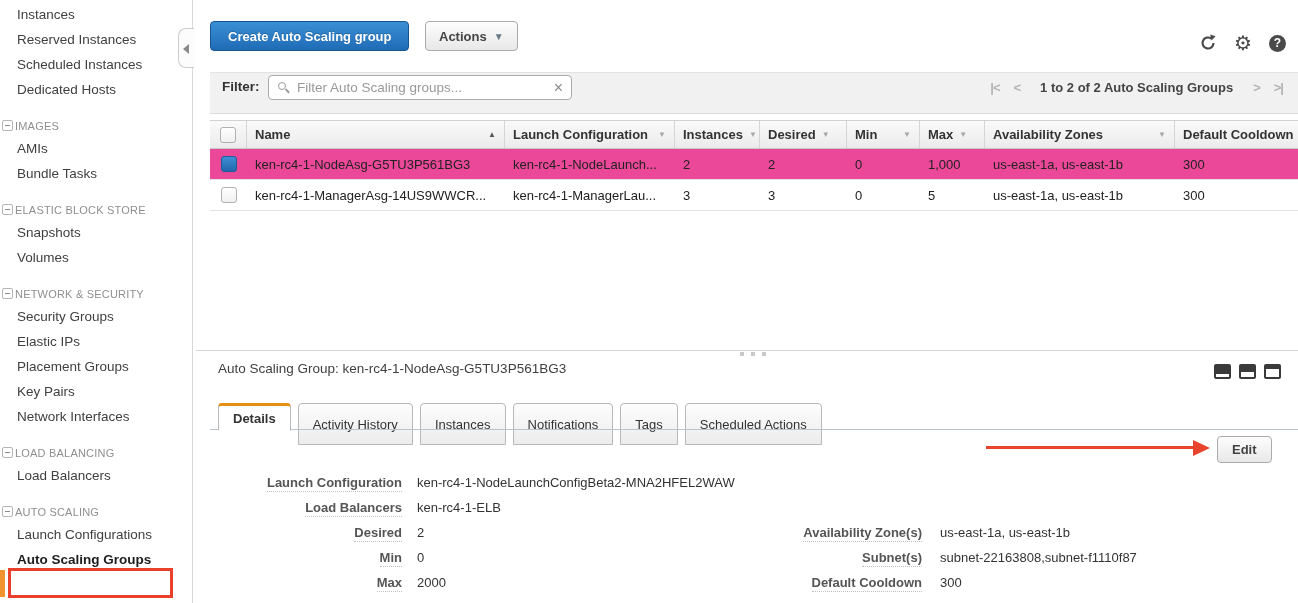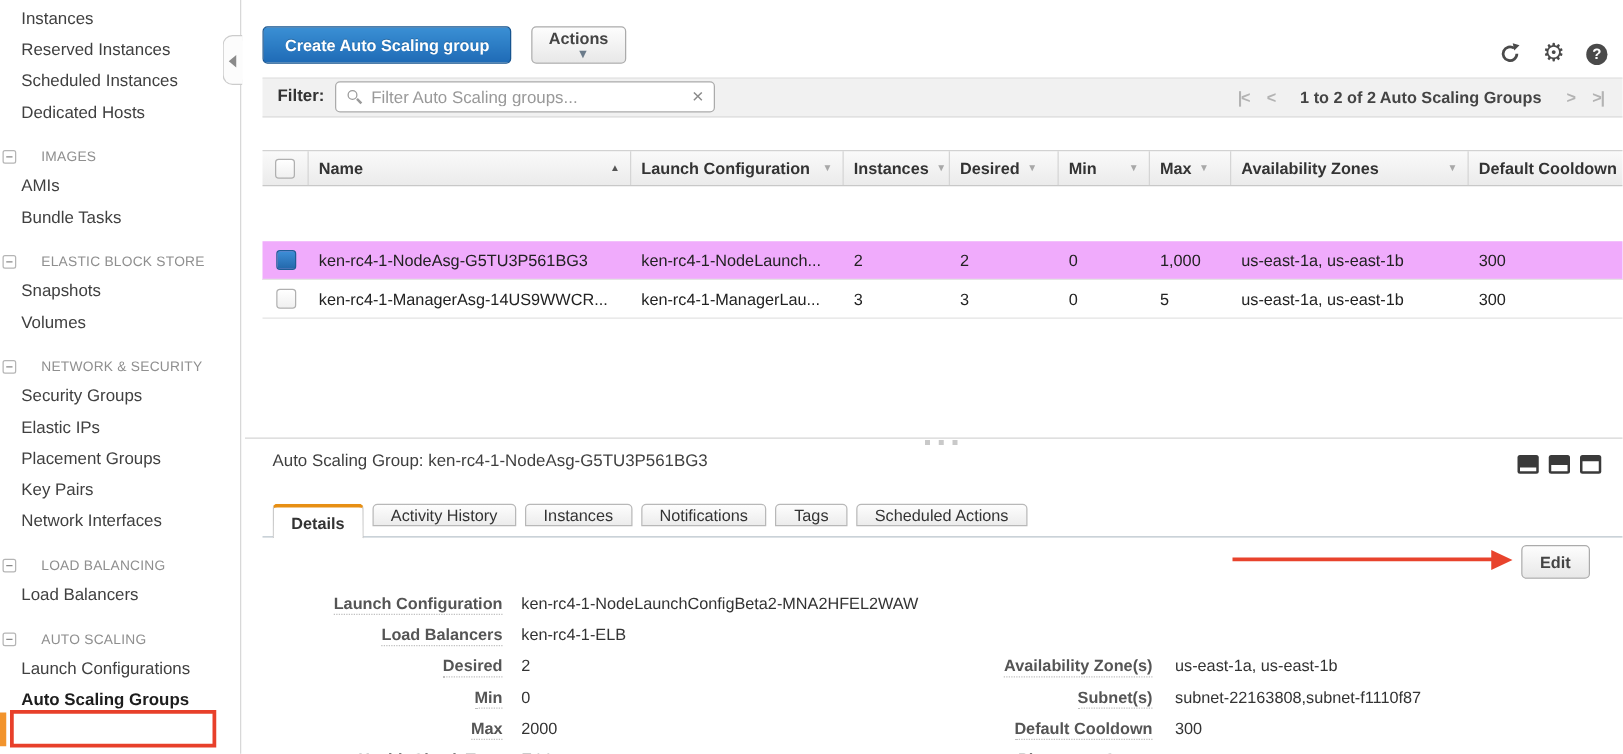--- a/index.html
+++ b/index.html
@@ -6,21 +6,21 @@
   html,body { width:1298px; height:603px; overflow:hidden; background:#fff;
               font-family:"Liberation Sans", sans-serif; color:#333; }
 
   
   .sidebar { position:absolute; left:0; top:0; width:193px; height:603px;
              background:#fff; border-right:1px solid #d8d8d8; }
   .side-item { height:25px; line-height:25px; padding-left:17px; font-size:13.5px;
                color:#404040; white-space:nowrap; cursor:pointer; }
   .side-items-top { margin-top:2px; }
   .side-section { margin-top:13px; }
-  .side-section-header { height:21px; display:flex; align-items:center; gap:20px;
+  .side-section-header { height:21px; display:flex; align-items:center; gap:2px;
                          padding-left:2px; font-size:11px; color:#8f8f8f;
                          letter-spacing:.2px; white-space:nowrap; }
   .collapse-box { width:11px; height:11px; border:1px solid #b5b5b5; border-radius:2px;
                   background:#fff; position:relative; flex:0 0 auto; cursor:pointer; }
   .collapse-box::after { content:""; position:absolute; left:2px; right:2px; top:4px;
                          height:1px; background:#8a8a8a; }
   .side-item.active { font-weight:bold; color:#1d1d1d; }
   .annot-bar { position:absolute; left:0; top:570px; width:5px; height:27px; background:#f2942d; }
   .annot-box { position:absolute; left:8px; top:568px; width:165px; height:30px;
                border:3px solid #e8402a; pointer-events:none; }
@@ -35,34 +35,34 @@
 
   
   .btn { display:inline-flex; align-items:center; justify-content:center;
          height:30px; border-radius:4px; font-size:13px; font-weight:bold;
          cursor:pointer; }
   .btn-primary { position:absolute; left:210px; top:21px; padding:0 17px;
                  color:#fff; background:linear-gradient(#3a8fd4,#1f6bb6);
                  border:1px solid #16548f; text-shadow:0 -1px 0 rgba(0,0,0,.2); }
   .btn-gray { color:#444; background:linear-gradient(#fdfdfd,#e8e8e8);
               border:1px solid #ababab; }
-  .btn-actions { position:absolute; left:425px; top:21px; padding:0 13px;flex-direction:column; }
+  .btn-actions { position:absolute; left:425px; top:21px; padding:0 13px; }
   .chev-down { margin-left:7px; font-size:10px; color:#6b7b8a; }
   .chev-down::before { content:"▼"; }
 
   .top-icons { position:absolute; right:12px; top:34px; display:flex; gap:17px;
                align-items:center; }
   .icon-btn { cursor:pointer; color:#4a4a4a; display:flex; align-items:center; }
   .gear-glyph { font-size:20px; line-height:18px; }
   .help-circle { width:17px; height:17px; border-radius:50%; background:#4a4a4a;
                  color:#fff; font-size:12px; font-weight:bold; display:flex;
                  align-items:center; justify-content:center; }
 
   
-  .filter-bar { position:absolute; left:210px; right:0; top:62px; height:32px;
+  .filter-bar { position:absolute; left:210px; right:0; top:72px; height:42px;
                 background:#f1f1f1; border-top:1px solid #e2e2e2;
                 border-bottom:1px solid #dcdcdc; }
   .filter-label { position:absolute; left:12px; top:0; height:28px; line-height:28px;
                   font-size:13.5px; font-weight:bold; color:#333; }
   .filter-input-wrap { position:absolute; left:58px; top:2px; width:304px; height:25px;
                        background:#fff; border:1px solid #ababab; border-radius:4px; }
   .filter-input { position:absolute; left:28px; right:26px; top:0; height:23px;
                   border:none; outline:none; font-size:13.5px; color:#555;
                   font-family:"Liberation Sans", sans-serif; background:transparent; }
   .filter-input::placeholder { color:#999; }
@@ -81,21 +81,21 @@
 
   
   .asg-table { position:absolute; left:210px; right:0; top:120px; }
   .t-head { display:flex; height:29px; background:linear-gradient(#fafafa,#ebebeb);
             border-top:1px solid #d2d2d2; border-bottom:1px solid #c8c8c8; }
   .hcell { display:flex; align-items:center; padding:0 8px; font-size:13px;
            font-weight:bold; color:#333; border-right:1px solid #d5d5d5;
            white-space:nowrap; overflow:hidden; cursor:pointer; }
   .t-row { display:flex; height:31px; border-bottom:1px solid #e3e3e3;
            background:#fff; cursor:pointer; }
-  .t-row.selected { background:#f0abfc;margin-top:44px; }
+  .t-row.selected { background:#ec4899; }
   .cell { display:flex; align-items:center; padding:0 8px; font-size:13px;
           color:#222; white-space:nowrap; overflow:hidden; }
   .c-cb  { width:37px; justify-content:center; }
   .c-name{ width:258px; } .c-lc { width:170px; } .c-inst{ width:85px; }
   .c-des { width:87px; }  .c-min{ width:73px; }  .c-max { width:65px; }
   .c-az  { width:190px; } .c-cd { flex:1; border-right:none; }
   .sort-asc  { margin-left:auto; font-size:8px; color:#555; }
   .sort-asc::before  { content:"▲"; }
   .sort-desc { margin-left:6px; font-size:8px; color:#a8a8a8; }
   .sort-desc::before { content:"▼"; }
@@ -115,21 +115,21 @@
                    font-weight:normal; color:#3f3f3f; }
   .pane-size-icons { position:absolute; right:17px; top:364px; display:flex; gap:8px; }
   .pane-ico { width:17px; height:15px; background:#3a3a3a; border-radius:2px;
               position:relative; cursor:pointer; }
   .pane-ico i { position:absolute; left:2px; right:2px; background:#fff; display:block; }
   .pane-ico.p1 i { bottom:2px; height:3px; }
   .pane-ico.p2 i { bottom:2px; height:5px; }
   .pane-ico.p3 i { bottom:2px; height:8px; }
 
   .tabs { position:absolute; left:218px; top:403px; display:flex; }
-  .tab { height:18px; display:flex; align-items:center; padding:0 14px; margin-right:7px;
+  .tab { height:42px; display:flex; align-items:center; padding:0 14px; margin-right:7px;
          font-size:13px; color:#333; background:linear-gradient(#fdfdfd,#ececec);
          border:1px solid #b8b8b8; border-radius:4px 4px 0 0; cursor:pointer;
          white-space:nowrap; position:relative; z-index:1; }
   .tab.active { background:#fff; font-weight:bold; border-top:3px solid #e78f13;
                 border-bottom:1px solid #fff; height:28px; z-index:3; }
   .tabs-underline { position:absolute; left:210px; right:0; top:429px; height:1px;
                     background:#b9c4cc; z-index:2; }
 
   .edit-btn { position:absolute; left:1217px; top:436px; height:27px; padding:0 14px; }
   .annot-arrow { position:absolute; left:986px; top:446px; width:208px; height:3px;

